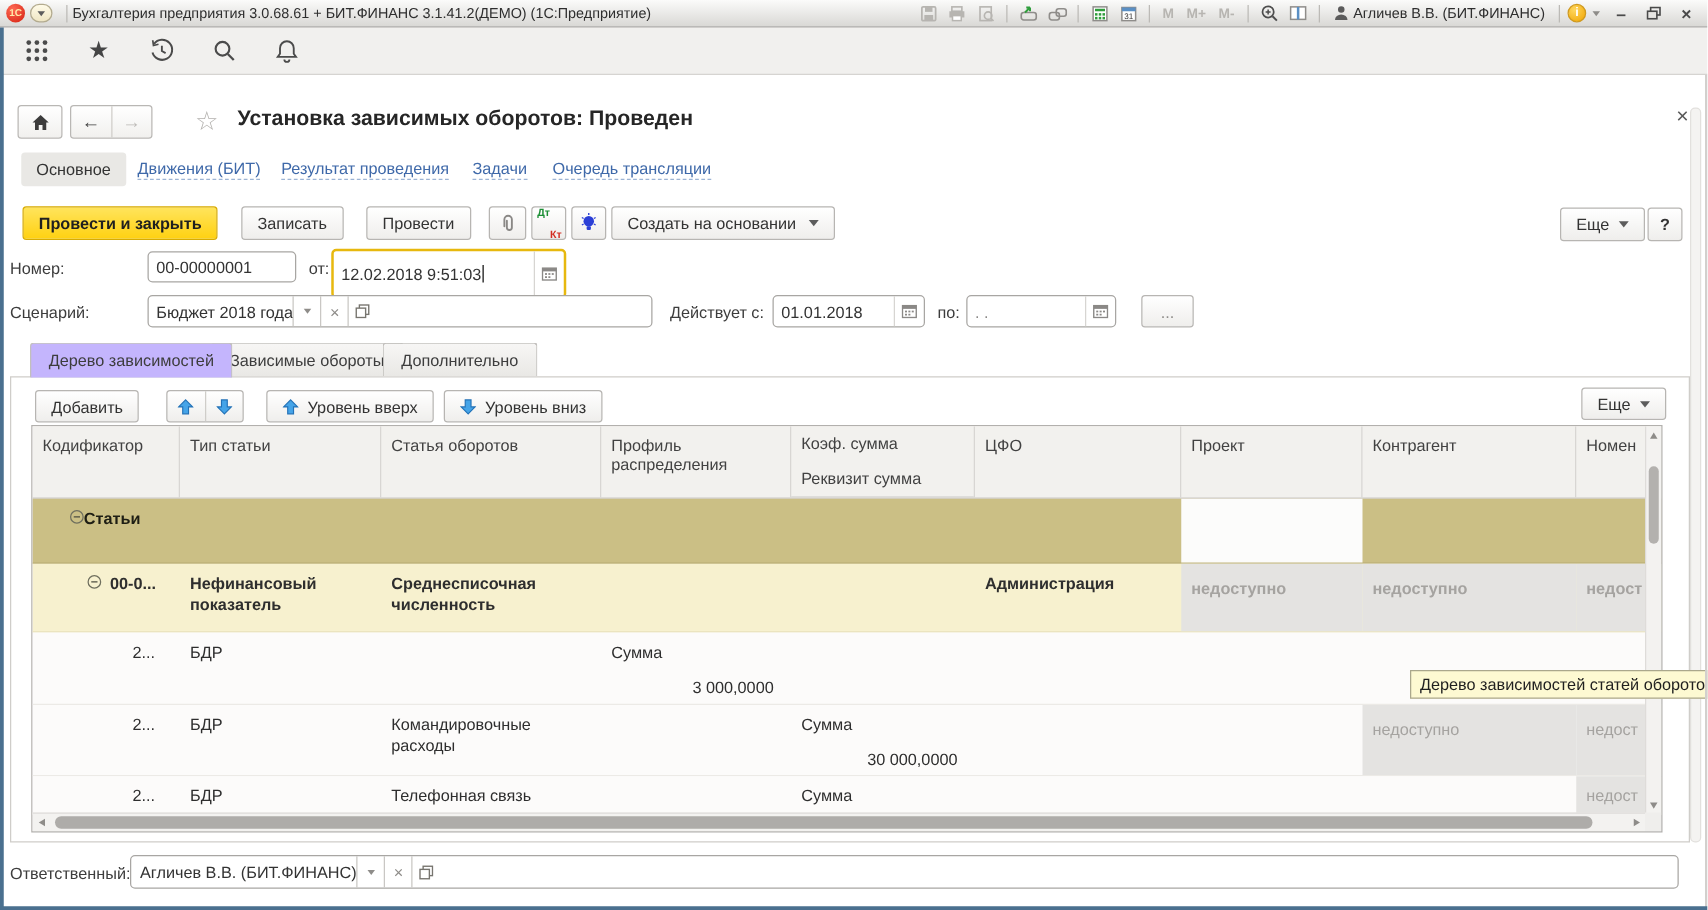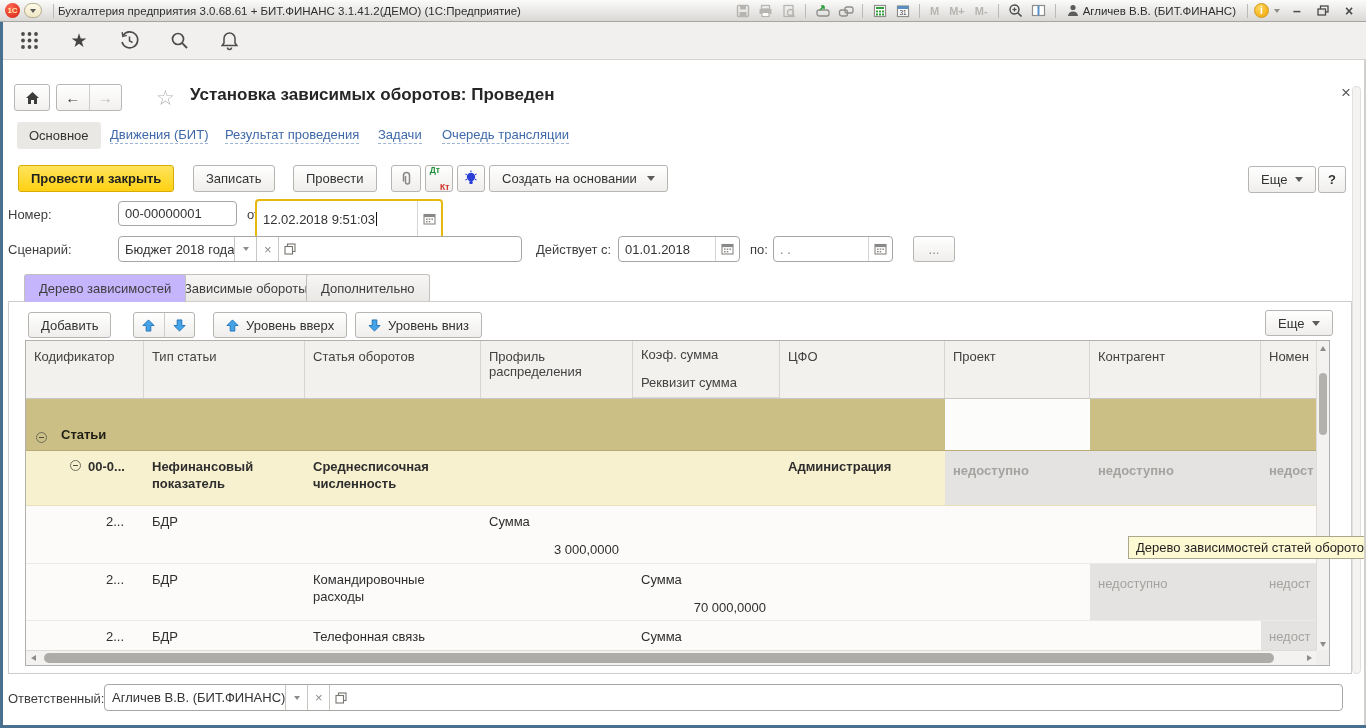--- a/index.html
+++ b/index.html
@@ -66,21 +66,21 @@
 
   
   .flabel{position:absolute;color:#3d3d3d;white-space:nowrap}
   .l-number{left:8px;top:207px}
   .l-ot{left:247px;top:207px}
   .l-scenario{left:8px;top:242px}
   .l-validfrom{left:536px;top:242px}
   .l-po{left:750px;top:242px}
   .field{position:absolute;background:#fff;border:1px solid #a8a6a3;border-radius:4px;display:flex;align-items:center}
   .f-number{left:118px;top:201px;width:119px;height:25px;padding-left:6px}
-  .f-date{left:255px;top:199px;width:188px;height:40px;border:2px solid #e7b80e;padding-left:6px}
+  .f-date{left:265px;top:199px;width:188px;height:40px;border:2px solid #e7b80e;padding-left:6px}
   .caret-i{display:inline-block;width:1px;height:14px;background:#111;margin-left:1px}
   .picker{margin-left:auto;width:24px;height:100%;display:flex;align-items:center;justify-content:center;border-left:1px solid #d7d5d2}
   .f-scenario{left:118px;top:236px;width:404px;height:26px;padding-left:6px}
   .seg{width:22px;height:100%;display:flex;align-items:center;justify-content:center;border-left:1px solid #c9c7c4;color:#8e8c89}
   .seg:first-of-type{margin-left:auto}
   .f-validfrom{left:618px;top:236px;width:122px;height:26px;padding-left:6px}
   .f-validto{left:773px;top:236px;width:120px;height:26px;padding-left:6px;color:#8a8886}
   .b-ellipsis{left:913px;top:236px;width:42px;height:26px;color:#8e8c89}
 
   
@@ -113,21 +113,21 @@
   .r-group{height:52px;background:#cbbf85;border-bottom:1px solid #b8ac74}
   .r-group .tcell{font-weight:bold;color:#1e1e14}
   .cell-white{background:#fcfcfb;height:100%}
   .r-l2{height:55px;background:#f7f1cf;border-bottom:1px solid #e7e0ba}
   .r-l2 .tcell{font-weight:bold}
   .r-d1{height:58px;background:#fcfbfa;border-bottom:1px solid #eceae6}
   .r-d2{height:57px;background:#fcfbfa;border-bottom:1px solid #eceae6}
   .r-d3{height:31px;background:#fcfbfa}
   .cell-dis{background:#e4e3e1;color:#a5a3a0;height:100%;font-weight:normal}
   .cell-dis.bld{font-weight:bold}
-  .code1{padding-left:10px;display:flex;gap:14px;align-items:flex-end}
+  .code1{padding-left:30px;display:flex;gap:0;align-items:flex-start}
   .code2{padding-left:44px;display:flex;gap:7px;align-items:flex-start}
   .code3{padding-left:80px}
   .exp{width:11px;height:11px;border:1px solid #6f6f5e;border-radius:50%;position:relative;flex:0 0 auto;margin-top:2px}
   .exp::after{content:"";position:absolute;left:2px;right:2px;top:4px;height:1px;background:#4d4d40}
   .amt-label{padding-top:0}
   .amt-value{text-align:right;padding-right:6px;margin-top:11px}
   
   .vscroll{position:absolute;top:0;right:0;width:13px;height:311px;background:#f3f2f0;border-left:1px solid #dedcd9;z-index:12}
   .vthumb{position:absolute;left:2px;right:2px;top:32px;height:62px;background:#b3b1ae;border-radius:5px}
   .tri{width:0;height:0;position:absolute}
@@ -527,21 +527,21 @@
         <div class="tcell"></div>
     </div>
 
     <div class="trow r-d2">
       <div class="tcell code3">2...</div>
       <div class="tcell">БДР</div>
       <div class="tcell">Командировочные расходы</div>
       <div class="tcell"></div>
       <div class="tcell">
         <div class="amt-label">Сумма</div>
-        <div class="amt-value">70 000,0000</div>
+        <div class="amt-value">30 000,0000</div>
       </div>
       <div class="tcell"></div>
         <div class="tcell"></div>
       <div class="tcell cell-dis" style="padding-top:11px">недоступно</div>
       <div class="tcell cell-dis" style="padding-top:11px">недост</div>
     </div>
 
     <div class="trow r-d3">
       <div class="tcell code3">2...</div>
       <div class="tcell">БДР</div>

